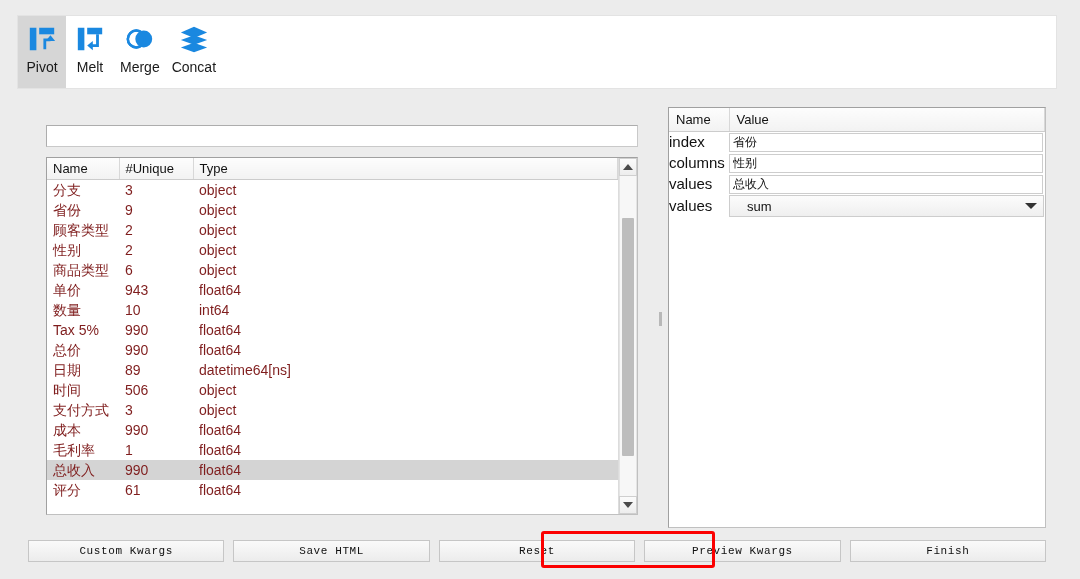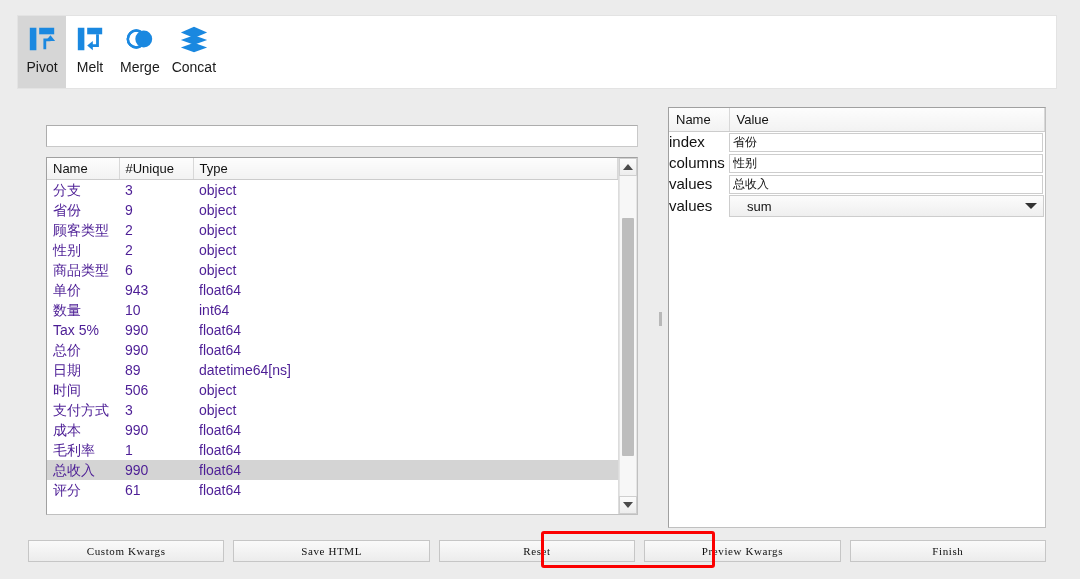--- a/index.html
+++ b/index.html
@@ -112,21 +112,21 @@
     text-align: left;
     background: linear-gradient(to bottom, #fdfdfd 0%, #f2f2f2 100%);
     border-right: 1px solid #d8d8d8;
     border-bottom: 1px solid #cccccc;
     height: 21px;
     padding: 0 0 0 6px;
     box-sizing: border-box;
   }
   table.cols td {
     font-size: 14px;
-    color: #4c1d95;
+    color: #7f1d1d;
     height: 20px;
     padding: 0 0 0 6px;
     box-sizing: border-box;
     white-space: nowrap;
     overflow: hidden;
     line-height: 20px;
   }
   table.cols tr.row-selected td {
     background: #d4d4d4;
   }
@@ -288,21 +288,21 @@
     height: 22px;
     display: flex;
     gap: 9px;
   }
   .action-btn {
     flex: 1 1 0;
     height: 22px;
     background: linear-gradient(to bottom, #fafafa 0%, #ececec 100%);
     border: 1px solid #c6c6c6;
     box-sizing: border-box;
-    font-family: Liberation Serif, serif;
+    font-family: Liberation Mono, monospace;
     font-size: 11px;
     letter-spacing: 0.6px;
     color: #0f0f0f;
     display: flex;
     align-items: center;
     justify-content: center;
     cursor: pointer;
     padding: 0;
   }
   .highlight-box {

